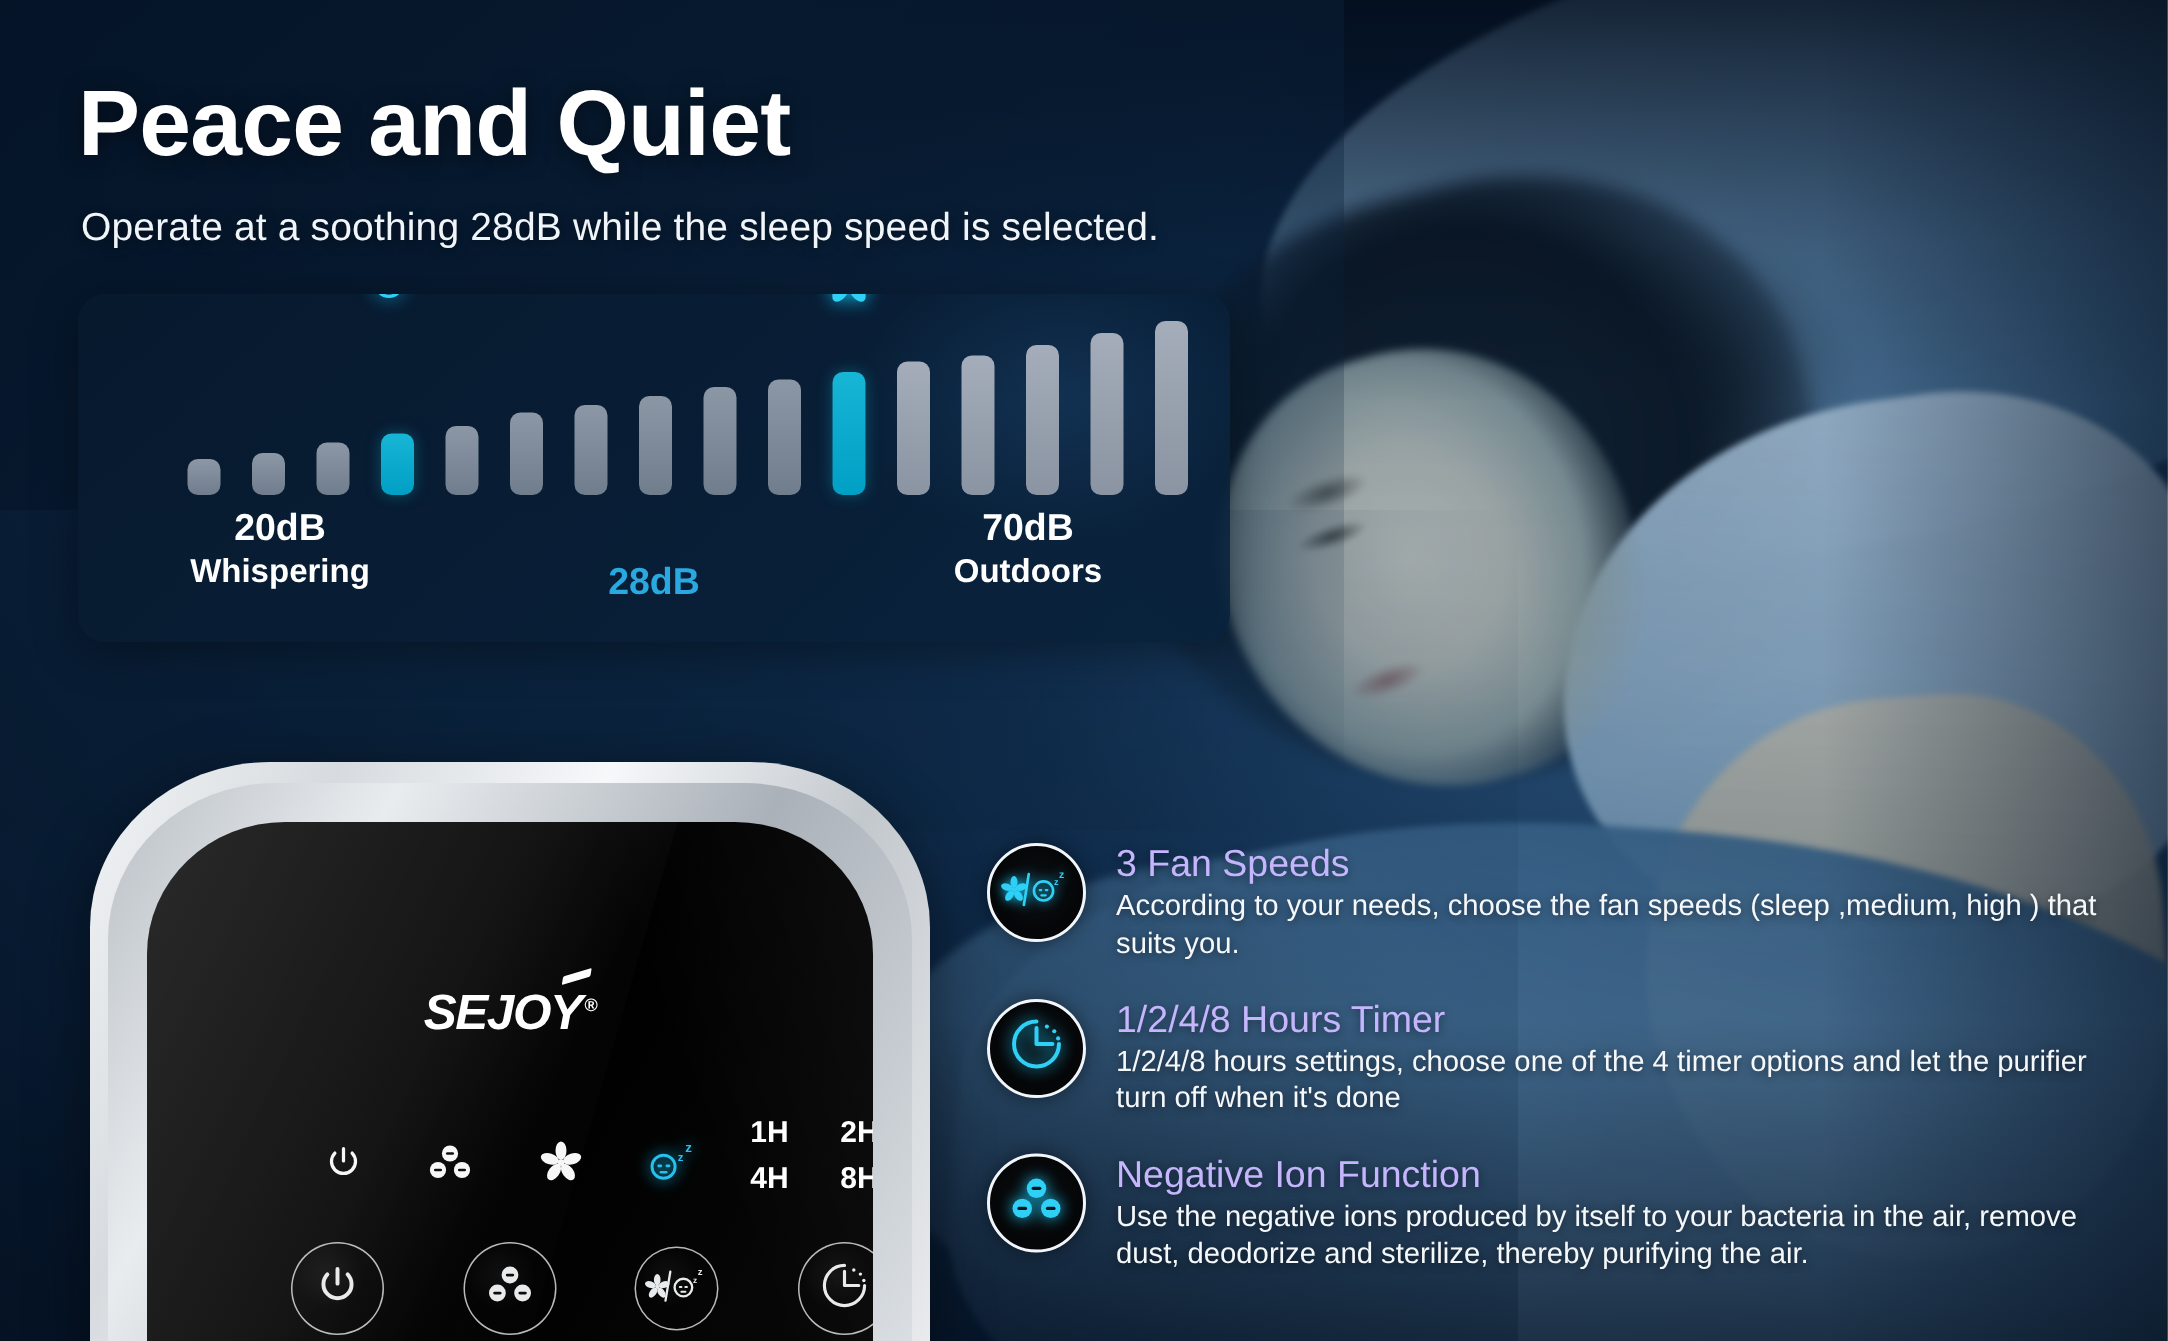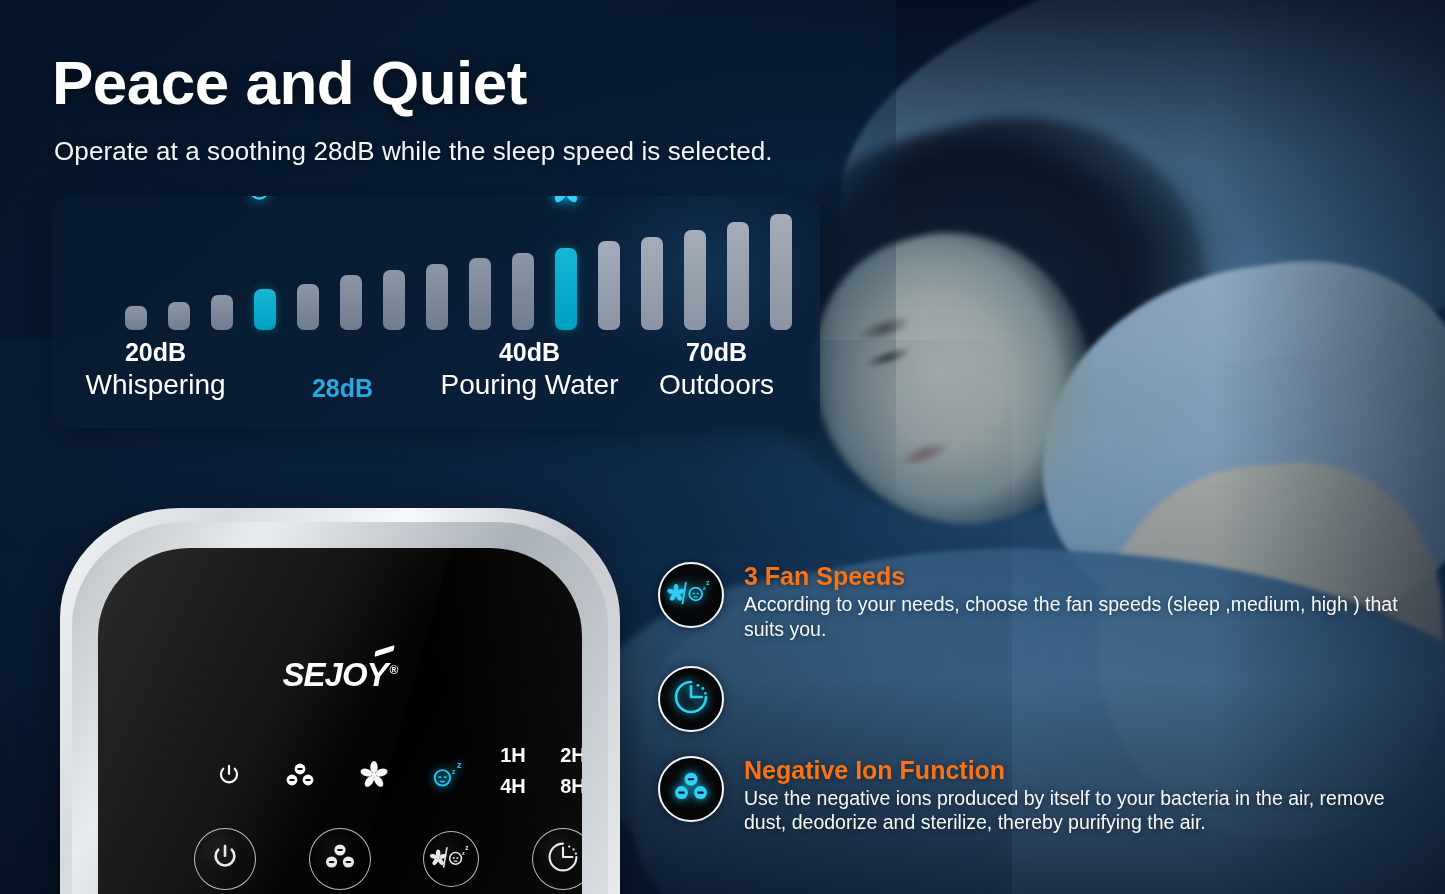--- a/index.html
+++ b/index.html
@@ -157,21 +157,21 @@
   }
 
   .icon-over{ position:absolute; bottom:100%; left:50%; transform:translateX(-50%); margin-bottom:4px; }
 
   .labels{
     position:absolute; left:10px; right:10px; top:142px;
     display:flex;
   }
   .labcell{ text-align:center; }
   .lab-db{ font-size:25px; font-weight:bold; line-height:1.18; }
-  .lab-txt{ font-size:28px; font-weight:400; line-height:1.2; }
+  .lab-txt{ font-size:22px; font-weight:700; line-height:1.2; }
   .lab-white .lab-db, .lab-white .lab-txt { color:#ffffff; }
   .lab-cyan .lab-db, .lab-cyan .lab-txt { color:#2aa8e0;margin-top:36px; }
 
   
   .product{
     position:absolute; left:30px; top:500px; width:610px; height:420px;
   }
   .shell{
     position:absolute; left:30px; top:8px; width:560px; height:430px;
     background:linear-gradient(115deg,#f2f4f6 0%, #d7dbdf 22%, #f6f8fa 46%, #c3c8cd 70%, #eceef0 100%);
@@ -242,21 +242,21 @@
   .fcircle{
     flex:0 0 auto; width:66px; height:66px; border-radius:50%;
     background:radial-gradient(60% 60% at 50% 45%, #0c1014 0%, #050607 75%);
     border:2.5px solid #f2f6fa;
     display:flex; align-items:center; justify-content:center;
     box-shadow:0 0 12px rgba(0,0,0,.45);
     margin-top:2px;
   }
   .ftext{ margin-left:20px; padding-top:2px; }
   .ftitle{
-    color:#f97316; font-size:25px; font-weight:bold; line-height:1.12;
+    color:#c4b5fd; font-size:25px; font-weight:normal; line-height:1.12;
     text-shadow:0 1px 6px rgba(0,0,0,.45); margin-bottom:2px;
   }
   .fdesc{
     color:#f4f8fb; font-size:19.5px; font-weight:400; line-height:1.27;
     text-shadow:0 1px 6px rgba(0,0,0,.5); max-width:660px;
   }
 </style>
 </head>
 <body>
 
@@ -356,24 +356,20 @@
       </div>
     </div>
   <div class="labels" id="labels">
       <div class="labcell lab-white" style="flex: 1 1 0px;">
         <div class="lab-db">20dB</div>
         <div class="lab-txt">Whispering</div>
       </div>
       <div class="labcell lab-cyan" style="flex: 1 1 0px;">
         <div class="lab-db">28dB</div>
         <div class="lab-txt">Sleep Mode</div>
-      </div>
-      <div class="labcell lab-white" style="flex: 1 1 0px;">
-        <div class="lab-db">40dB</div>
-        <div class="lab-txt">Pouring Water</div>
       </div>
       <div class="labcell lab-white" style="flex: 1 1 0px;">
         <div class="lab-db">70dB</div>
         <div class="lab-txt">Outdoors</div>
       </div>
     </div>
 </div>
 
 <div class="product">
   <div class="shell">
@@ -529,20 +525,24 @@
       <span>
         <svg width="38" height="38" viewBox="0 0 34 34" style="filter:drop-shadow(0 0 5px #16c2f0)">
           <path d="M17 3.6 A13.4 13.4 0 1 0 30.4 17" fill="none" stroke="#2fd0f5" stroke-width="2.4" stroke-linecap="round"></path>
           <path d="M17 7.5 V17 H26.5" fill="none" stroke="#2fd0f5" stroke-width="2.4" stroke-linecap="round" stroke-linejoin="round"></path>
           <circle cx="23.2" cy="6.6" r="1.25" fill="#2fd0f5"></circle>
           <circle cx="27.6" cy="9.4" r="1.25" fill="#2fd0f5"></circle>
           <circle cx="29.9" cy="13.7" r="1.25" fill="#2fd0f5"></circle>
         </svg>
       </span>
     </div>
+    <div class="ftext">
+      <div class="ftitle">1/2/4/8 Hours Timer</div>
+      <div class="fdesc">1/2/4/8 hours settings, choose one of the 4 timer options and let the purifier turn off when it's done</div>
+    </div>
   </div>
 
   <div class="feature">
     <div class="fcircle">
       <span>
         <svg width="38" height="34" viewBox="0 0 34 30" style="filter:drop-shadow(0 0 5px #16c2f0)">
           <circle cx="17" cy="8" r="5.8" fill="#2fd0f5"></circle>
             <rect x="14.1" y="7.1" width="5.8" height="1.9" rx=".95" fill="#05161f"></rect>
           <circle cx="8.5" cy="20" r="5.8" fill="#2fd0f5"></circle>
             <rect x="5.6" y="19.1" width="5.8" height="1.9" rx=".95" fill="#05161f"></rect>

